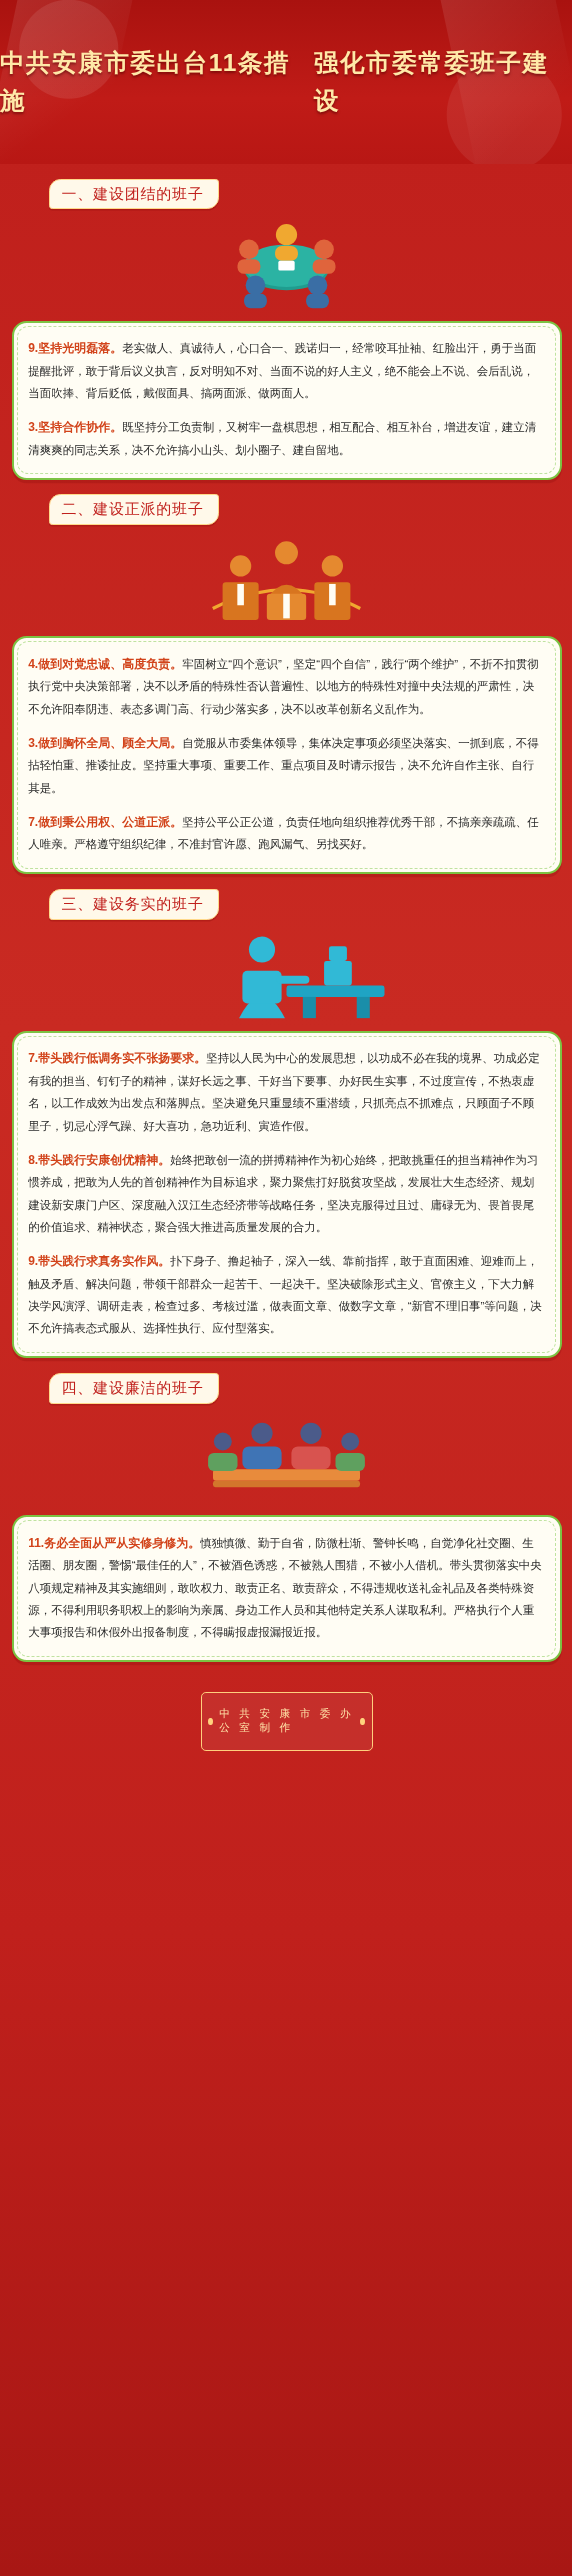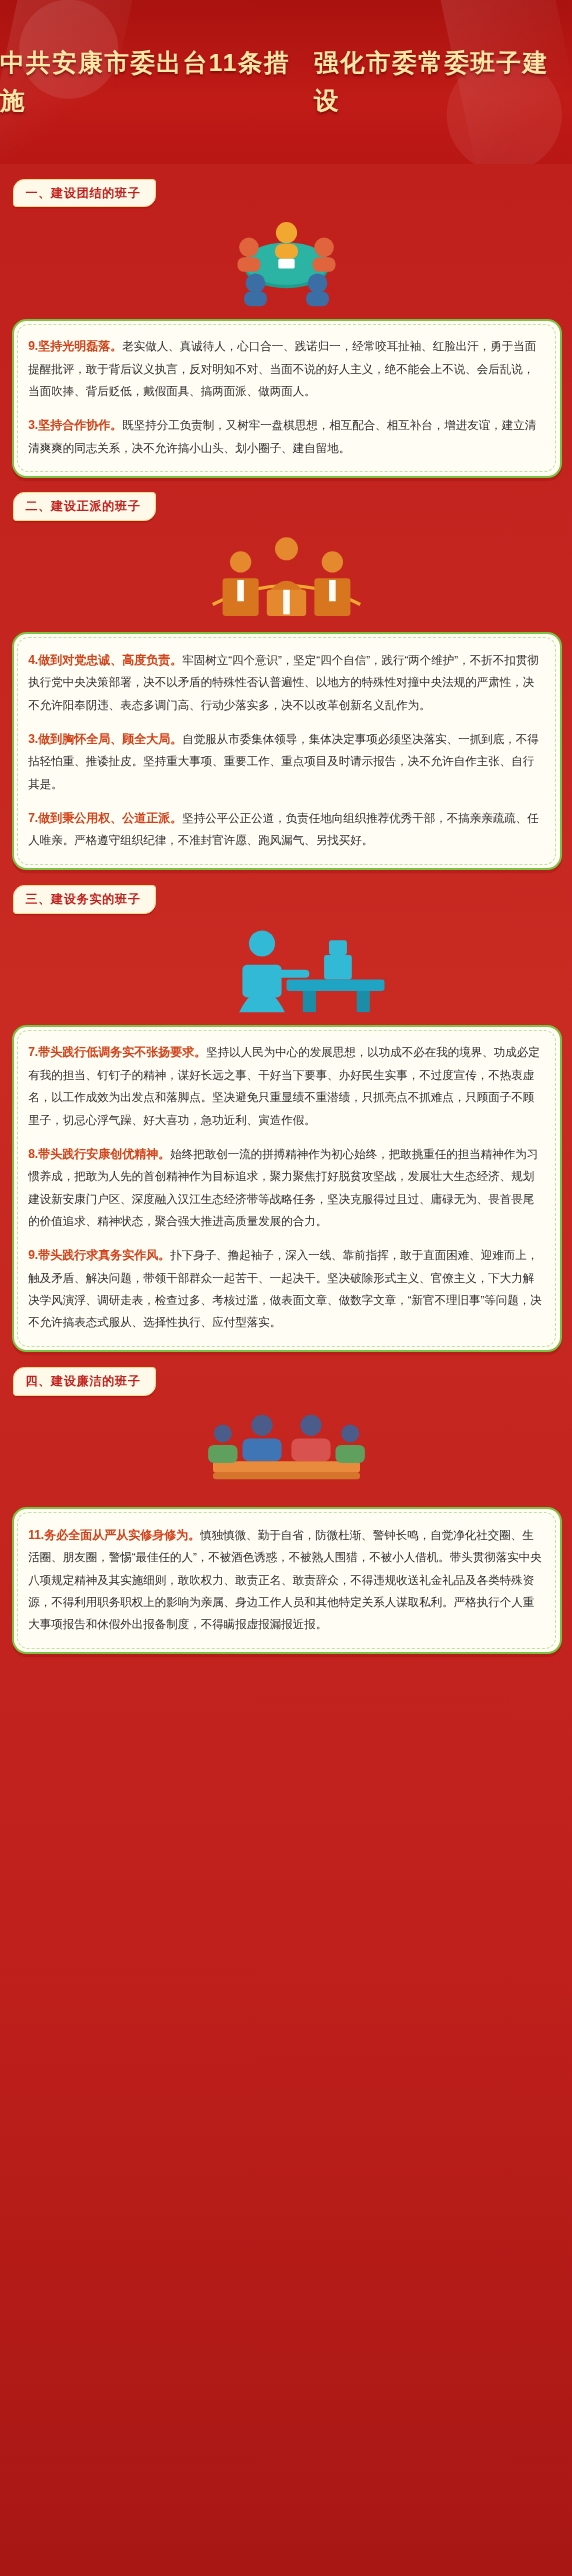--- a/index.html
+++ b/index.html
@@ -47,26 +47,27 @@
   
   .section { position: relative; }
   .sec-head {
     display: flex; align-items: center;
     padding: 14.7px 0 8.2px 13px;
   }
   .sec-tag {
     display: inline-block;
     background: #fff9ea;
     color: #c0201c;
-    font-size: 12px; font-weight: bold;
+    font-size: 15px; font-weight: normal;
     border-radius: 11.5px 3.3px 11.5px 3.3px;
     padding: 4.9px 14.7px 4.9px 11.5px;
     border: 1.6px solid #ffd98a;
     box-shadow: 0 1.6px 0 rgba(120,0,0,0.25);
     letter-spacing: 0.8px;
+    margin-left: 36px;
   }
 
   
   .illus {
     position: relative;
     height: 98px;
     margin: 0 11.5px 4.9px 11.5px;
   }
   .illus svg { display: block; margin: 0 auto; }
 
@@ -247,15 +248,20 @@
     </div>
     <div class="card-wrap">
       <div class="card">
         <div class="item">
           <span class="item-title">11.务必全面从严从实修身修为。</span><span class="item-body">慎独慎微、勤于自省，防微杜渐、警钟长鸣，自觉净化社交圈、生活圈、朋友圈，警惕“最佳任的人”，不被酒色诱惑，不被熟人围猎，不被小人借机。带头贯彻落实中央八项规定精神及其实施细则，敢吹权力、敢责正名、敢责辞众，不得违规收送礼金礼品及各类特殊资源，不得利用职务职权上的影响为亲属、身边工作人员和其他特定关系人谋取私利。严格执行个人重大事项报告和休假外出报备制度，不得瞒报虚报漏报近报。</span>
         </div>
       </div>
     </div>
   </div>
 
+  <div class="footer">
+    <span class="seal-dot"></span>
+    <span class="footer-text">中 共 安 康 市 委 办 公 室 制 作</span>
+    <span class="seal-dot"></span>
+  </div>
 
 </div>
 
 
 </body></html>

